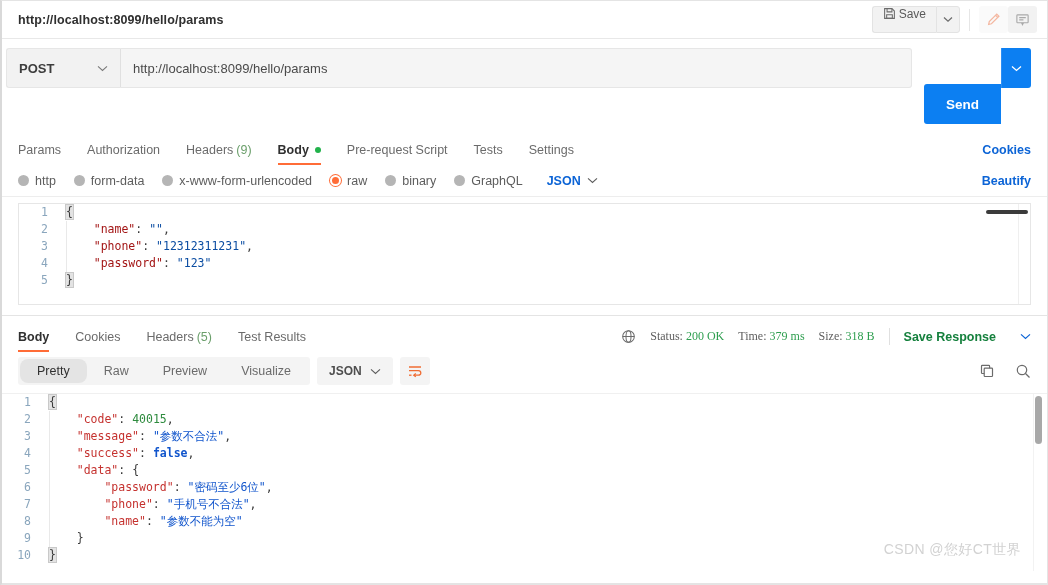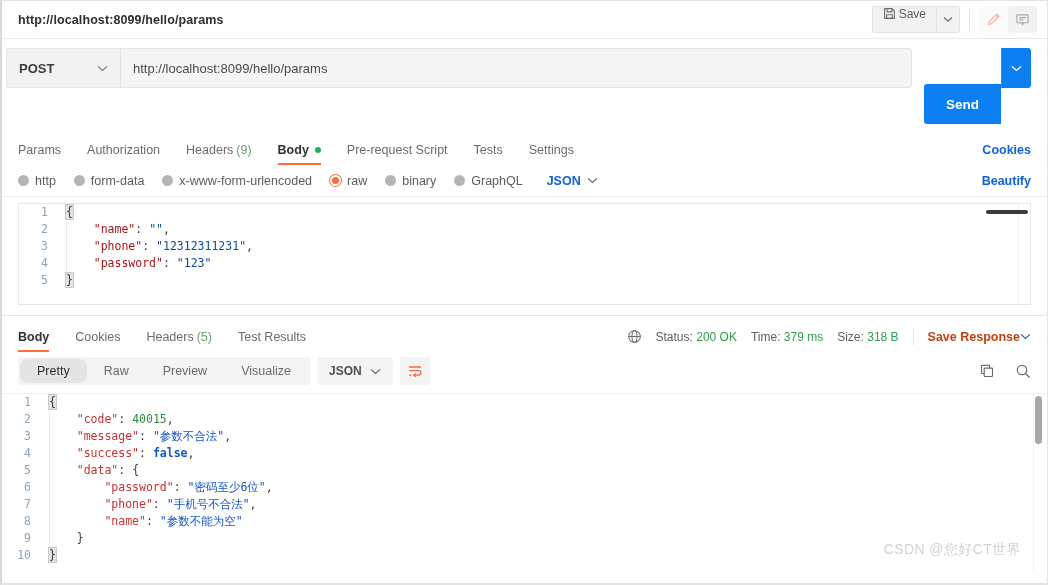--- a/index.html
+++ b/index.html
@@ -199,26 +199,26 @@
   
   .res-sep { height: 1px; background: #e4e4e4; margin-top: 10px; }
   .res-tabs {
     display: flex; align-items: center;
     padding: 0 16px; height: 33px; margin-top: 4px;
   }
   .res-status {
     display: flex; align-items: center; gap: 0;
     font-size: 12px; color: #5d5d5d;
   }
-  .stat-item { margin-left: 14px; white-space: nowrap; }
+  .stat-item { margin-left: 14px; white-space: nowrap; font-family: Liberation Serif, serif; }
   .stat-val { color: #2e9e4f; }
   .res-divider { width: 1px; height: 17px; background: #e0e0e0; margin: 0 0 0 14px; }
   .save-resp {
-    font-size: 12.5px; color: #c2410c; font-weight: bold;
-    margin-left: 14px; display: flex; align-items: center; gap: 0;
+    font-size: 12.5px; color: #15803d; font-weight: bold;
+    margin-left: 14px; display: flex; align-items: center; gap: 24px;
     cursor: pointer;
   }
 
   
   .fmt-bar {
     display: flex; align-items: center;
     padding: 0 16px; height: 36px; gap: 7px;
   }
   .seg {
     display: flex; align-items: center;

